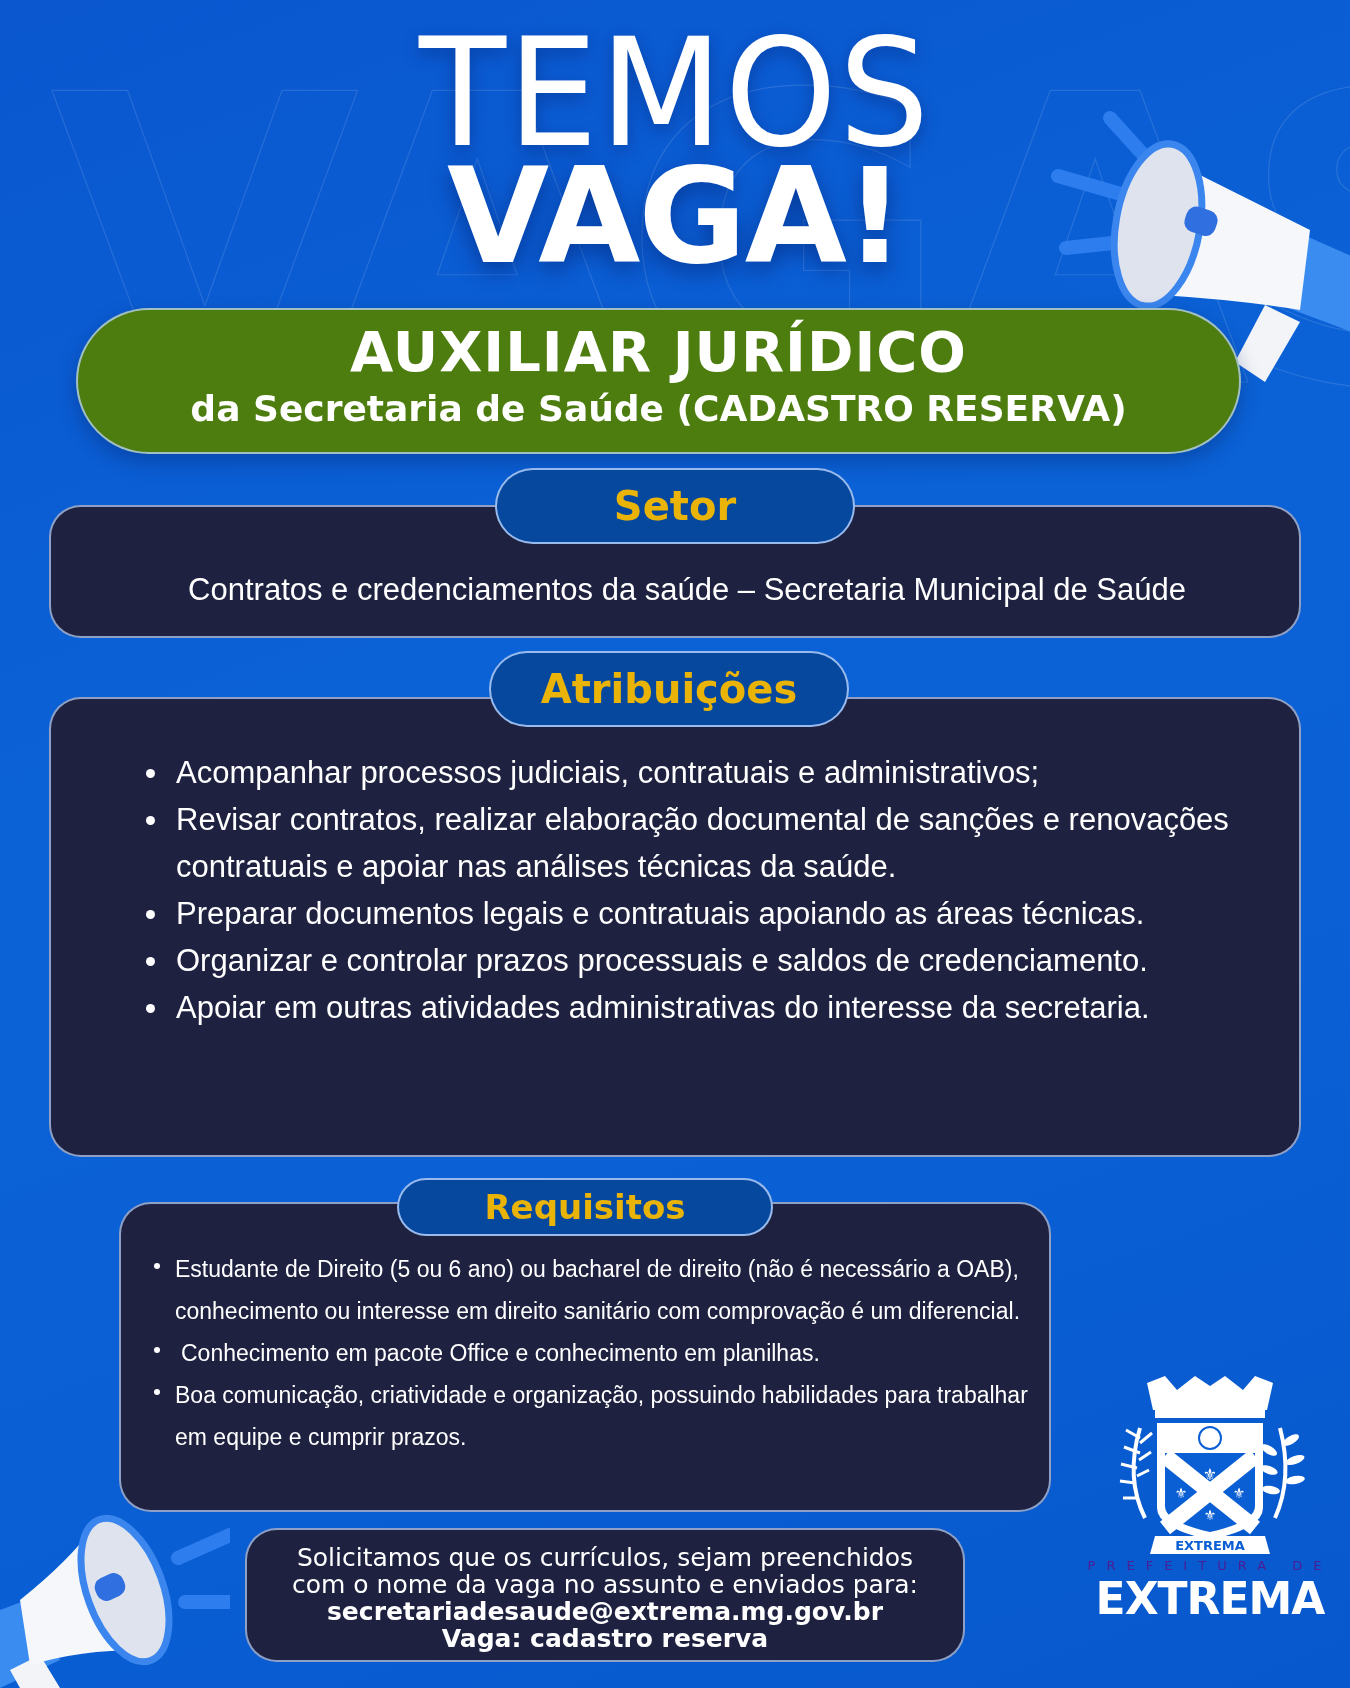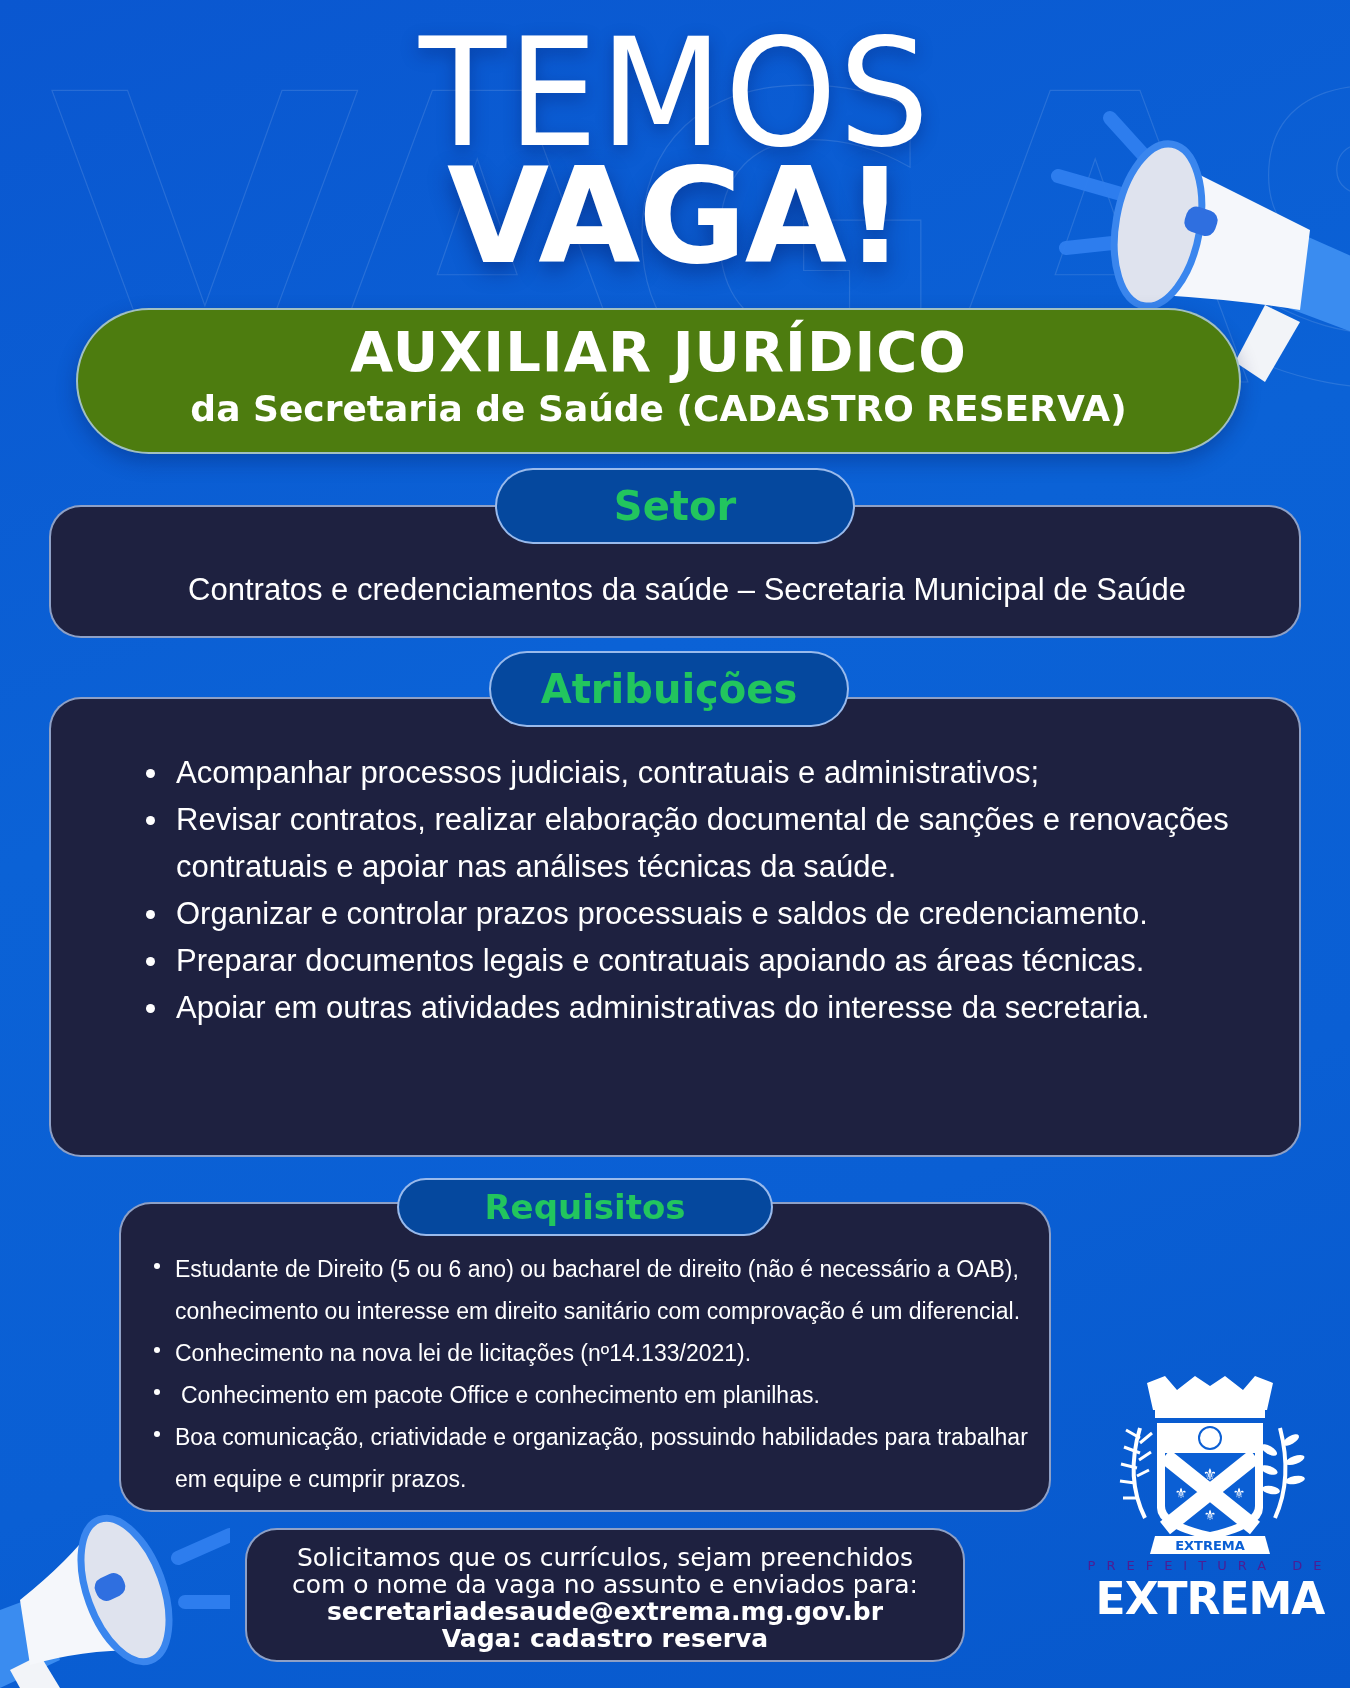--- a/index.html
+++ b/index.html
@@ -84,21 +84,21 @@
       border-radius: 32px;
     }
     .section-pill {
       position: absolute;
       background: #05489e;
       border: 2px solid rgba(190,215,255,0.8);
       border-radius: 40px;
       text-align: center;
       font-family: "DejaVu Sans", sans-serif;
       font-weight: bold;
-      color: #22c55e;
+      color: #eab308;
     }
 
     .setor-card { left: 49px; top: 505px; width: 1252px; height: 133px; }
     .setor-pill { left: 495px; top: 468px; width: 360px; height: 76px; font-size: 40px; line-height: 72px; }
     .setor-text {
       position: absolute; left: 0; top: 570px; width: 1350px;
       text-align: center; font-size: 31px; line-height: 40px; padding-left: 24px;
     }
 
     .atrib-card { left: 49px; top: 697px; width: 1252px; height: 460px; }
@@ -198,30 +198,29 @@
 
 <div class="card setor-card"></div>
 <div class="section-pill setor-pill">Setor</div>
 <div class="setor-text">Contratos e credenciamentos da saúde – Secretaria Municipal de Saúde</div>
 
 <div class="card atrib-card"></div>
 <div class="section-pill atrib-pill">Atribuições</div>
 <ul class="atrib-list">
   <li>Acompanhar processos judiciais, contratuais e administrativos;</li>
   <li>Revisar contratos, realizar elaboração documental de sanções e renovações contratuais e apoiar nas análises técnicas da saúde.</li>
+  <li>Preparar documentos legais e contratuais apoiando as áreas técnicas.</li>
   <li>Organizar e controlar prazos processuais e saldos de credenciamento.</li>
-  <li>Preparar documentos legais e contratuais apoiando as áreas técnicas.</li>
   <li>Apoiar em outras atividades administrativas do interesse da secretaria.</li>
 </ul>
 
 <div class="card req-card"></div>
 <div class="section-pill req-pill">Requisitos</div>
 <ul class="req-list">
   <li>Estudante de Direito (5 ou 6 ano) ou bacharel de direito (não é necessário a OAB), conhecimento ou interesse em direito sanitário com comprovação é um diferencial.</li>
-  <li>Conhecimento na nova lei de licitações (nº14.133/2021).</li>
   <li style="padding-left:31px">Conhecimento em pacote Office e conhecimento em planilhas.</li>
   <li>Boa comunicação, criatividade e organização, possuindo habilidades para trabalhar em equipe e cumprir prazos.</li>
 </ul>
 
 <div class="card contact-card">
   <div>Solicitamos que os currículos, sejam preenchidos</div>
   <div>com o nome da vaga no assunto e enviados para:</div>
   <div class="strong">secretariadesaude@extrema.mg.gov.br</div>
   <div class="strong">Vaga: cadastro reserva</div>
 </div>

